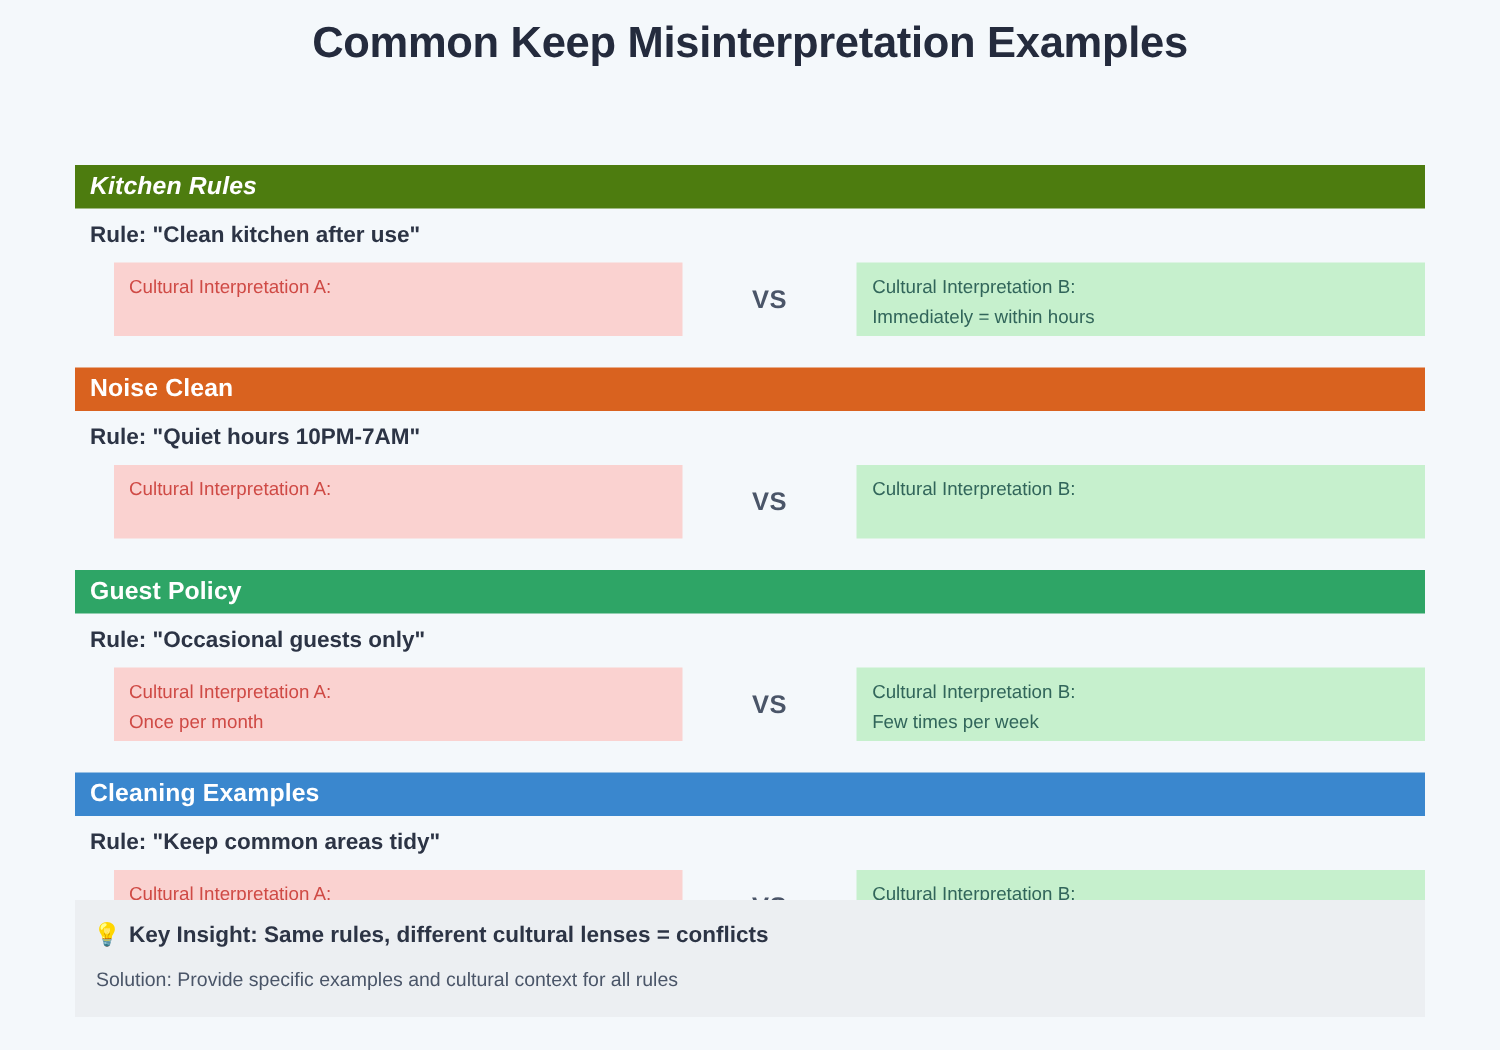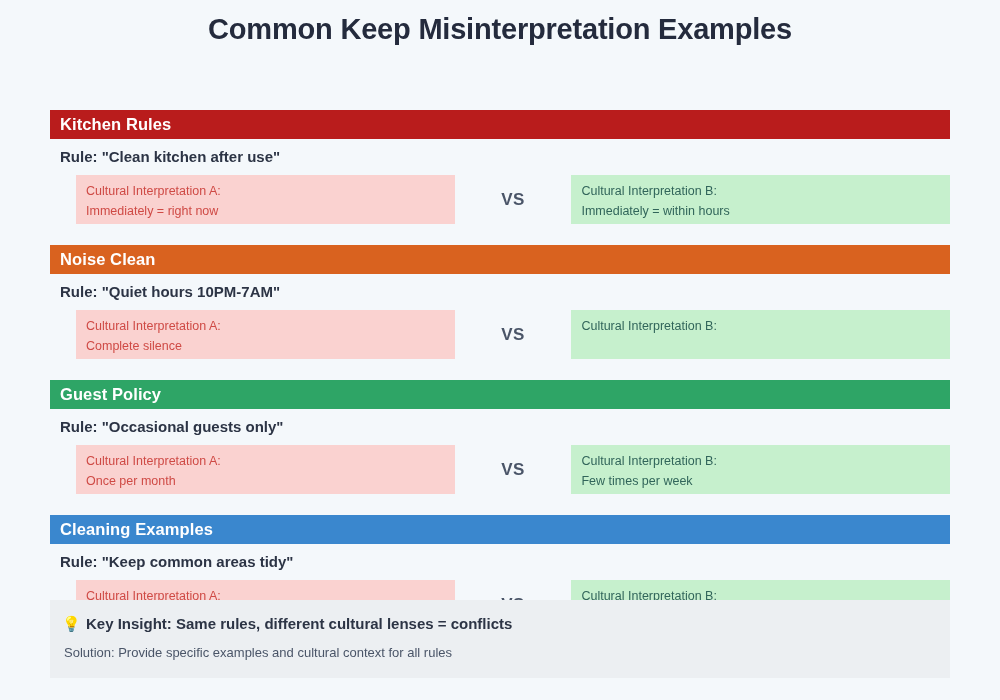--- a/index.html
+++ b/index.html
@@ -139,42 +139,40 @@
   }
 </style>
 </head>
 <body style="background: rgb(244, 248, 251);">
 
 <h1 class="page-title">Common Keep Misinterpretation Examples</h1>
 
 <div class="sections">
 
   <div class="section">
-    <div class="section-header" style="background: #b91c1c;">Kitchen Rules</div>
+    <div class="section-header" style="background: #4d7c0f; font-style: italic;">Kitchen Rules</div>
     <div class="rule-text">Rule: "Clean kitchen after use"</div>
     <div class="compare-row">
       <div class="interp-box side-a" style="background: rgb(250, 210, 208); color: rgb(207, 74, 69);">
         <span class="interp-label">Cultural Interpretation A:</span>
-        <span class="interp-value">Immediately = right now</span>
       </div>
       <div class="vs-cell">VS</div>
       <div class="interp-box side-b" style="background: rgb(198, 240, 205); color: rgb(49, 101, 90);">
         <span class="interp-label">Cultural Interpretation B:</span>
         <span class="interp-value">Immediately = within hours</span>
       </div>
     </div>
   </div>
 
   <div class="section">
     <div class="section-header" style="background: rgb(217, 98, 31);">Noise Clean</div>
     <div class="rule-text">Rule: "Quiet hours 10PM-7AM"</div>
     <div class="compare-row">
       <div class="interp-box side-a" style="background: rgb(250, 210, 208); color: rgb(207, 74, 69);">
         <span class="interp-label">Cultural Interpretation A:</span>
-        <span class="interp-value">Complete silence</span>
       </div>
       <div class="vs-cell">VS</div>
       <div class="interp-box side-b" style="background: rgb(198, 240, 205); color: rgb(49, 101, 90);">
         <span class="interp-label">Cultural Interpretation B:</span>
       </div>
     </div>
   </div>
 
   <div class="section">
     <div class="section-header" style="background: rgb(46, 165, 102);">Guest Policy</div>

